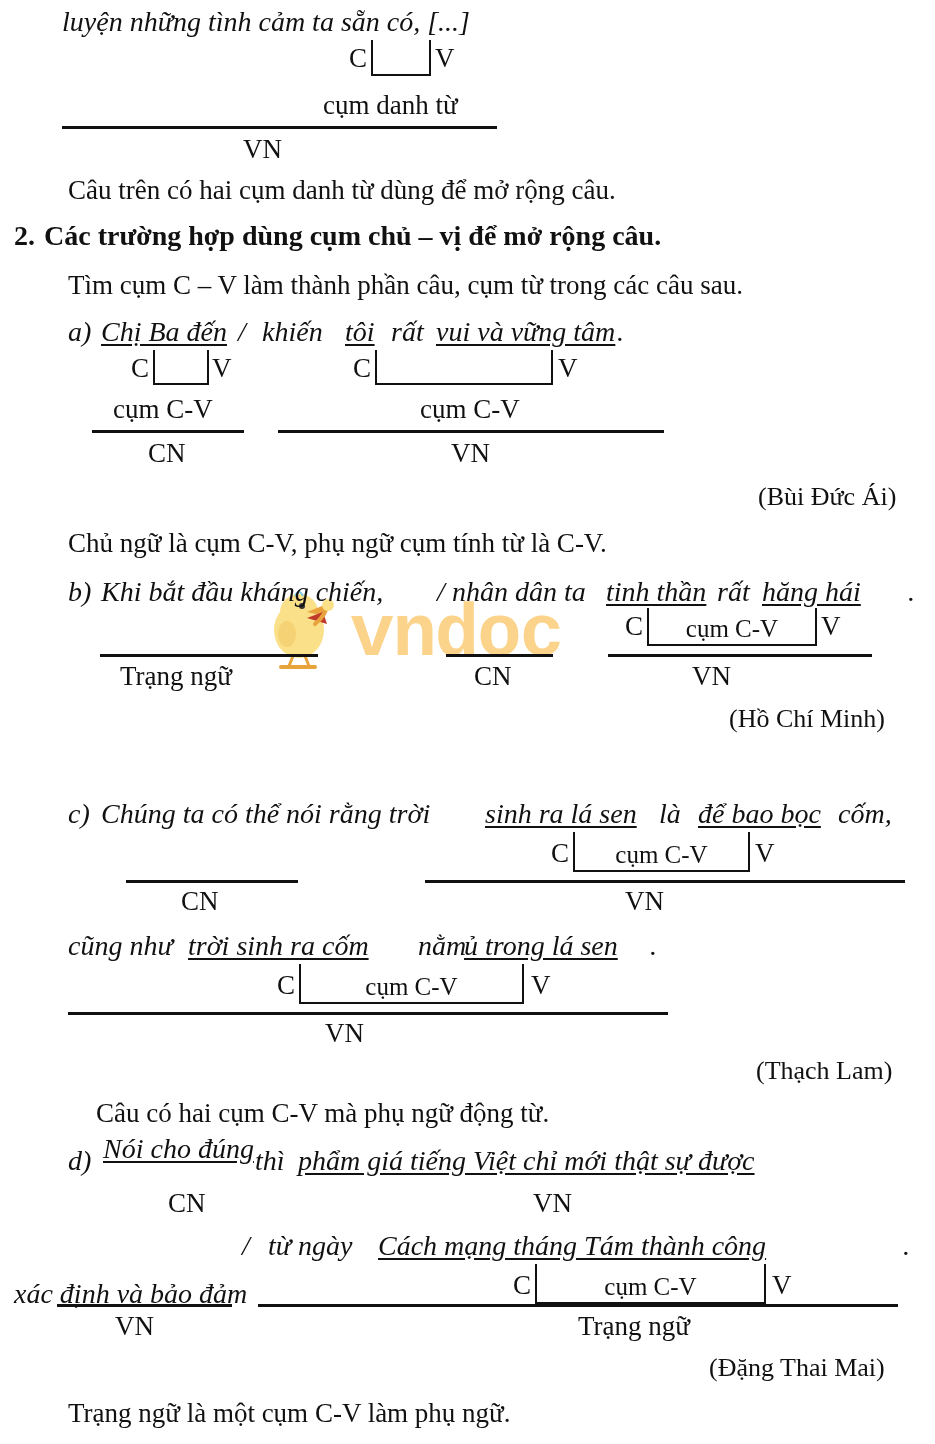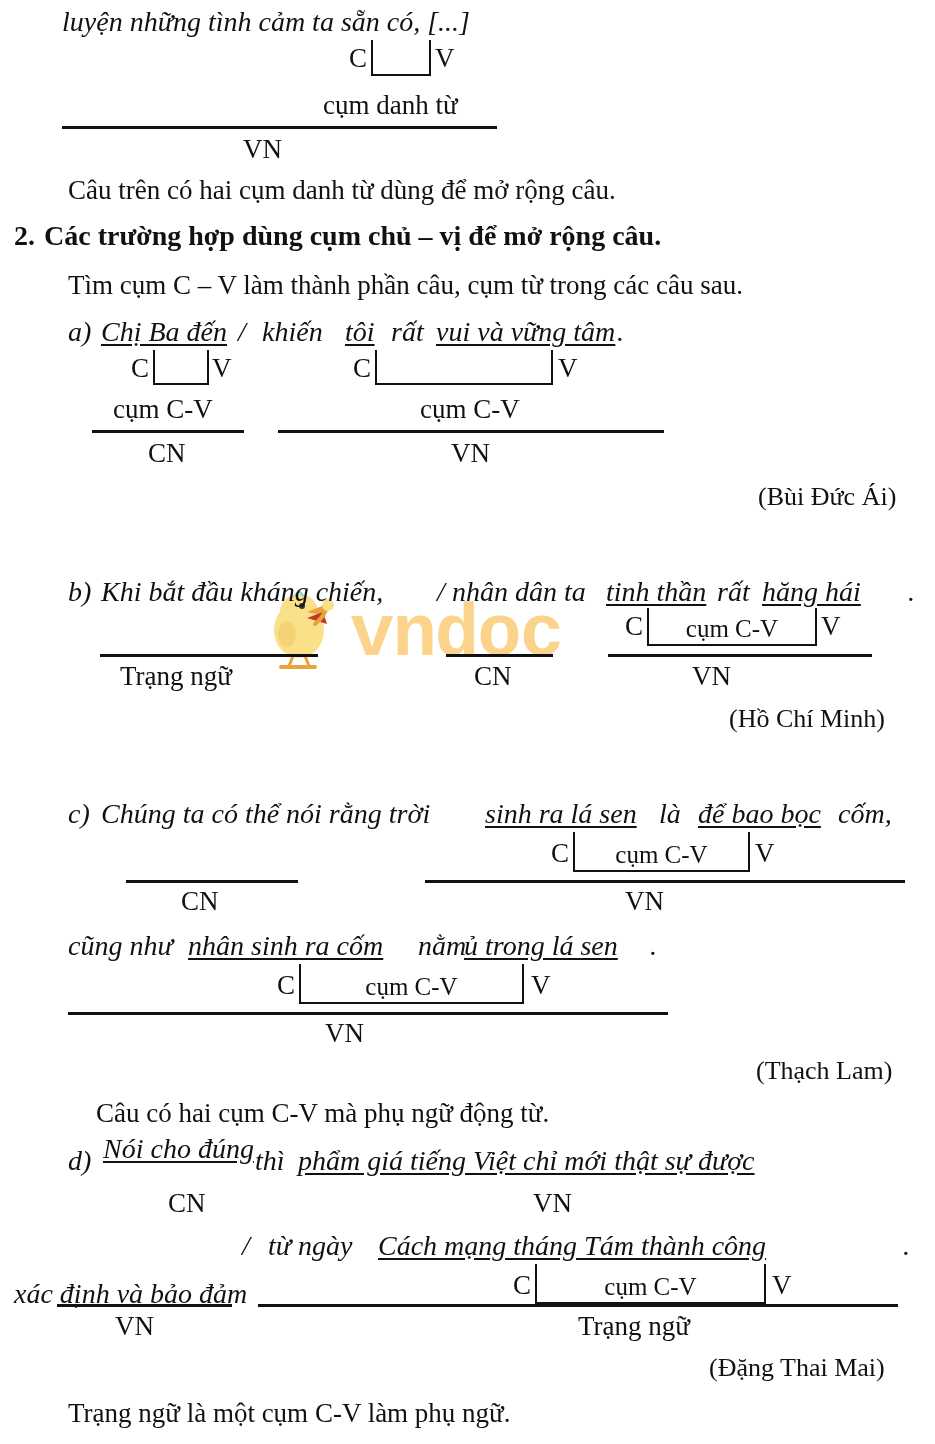--- a/index.html
+++ b/index.html
@@ -138,20 +138,21 @@
   <div class="abs label" style="left:113px; top:396px;">cụm C-V</div>
   <div class="abs label" style="left:420px; top:396px;">cụm C-V</div>
 
   <div class="rule" style="left:92px; top:430px; width:152px;"></div>
   <div class="rule" style="left:278px; top:430px; width:386px;"></div>
 
   <div class="abs label" style="left:148px; top:440px;">CN</div>
   <div class="abs label" style="left:451px; top:440px;">VN</div>
 
   <div class="abs attrib" style="left:758px; top:484px;">(Bùi Đức Ái)</div>
+  <div class="abs body-text" style="left:68px; top:530px;">Chủ ngữ là cụm C-V, phụ ngữ cụm tính từ là C-V.</div>
 
   <div class="abs sent" style="left:68px; top:578px;">b)</div>
   <div class="abs sent" style="left:101px; top:578px;">Khi bắt đầu kháng chiến,</div>
   <div class="abs sent" style="left:437px; top:578px;">/</div>
   <div class="abs sent" style="left:452px; top:578px;">nhân dân ta</div>
   <div class="abs sent ul" style="left:606px; top:578px;">tinh thần</div>
   <div class="abs sent" style="left:717px; top:578px;">rất</div>
   <div class="abs sent ul" style="left:762px; top:578px;">hăng hái</div>
   <div class="abs sent" style="left:908px; top:578px;">.</div>
 
@@ -181,21 +182,21 @@
   <div class="bracket" style="left:573px; top:832px; width:177px; height:40px;"></div>
   <div class="bracket-inner" style="left:573px; top:841px; width:177px;">cụm C-V</div>
   <div class="abs label" style="left:755px; top:840px;">V</div>
 
   <div class="rule" style="left:126px; top:880px; width:172px;"></div>
   <div class="rule" style="left:425px; top:880px; width:480px;"></div>
   <div class="abs label" style="left:181px; top:888px;">CN</div>
   <div class="abs label" style="left:625px; top:888px;">VN</div>
 
   <div class="abs sent" style="left:68px; top:932px;">cũng như</div>
-  <div class="abs sent ul" style="left:188px; top:932px;">nhân sinh ra cốm</div>
+  <div class="abs sent ul" style="left:188px; top:932px;">trời sinh ra cốm</div>
   <div class="abs sent" style="left:418px; top:932px;">nằm</div>
   <div class="abs sent ul" style="left:464px; top:932px;">ủ trong lá sen</div>
   <div class="abs sent" style="left:650px; top:932px;">.</div>
 
   <div class="abs label" style="left:277px; top:972px;">C</div>
   <div class="bracket" style="left:299px; top:964px; width:225px; height:40px;"></div>
   <div class="bracket-inner" style="left:299px; top:973px; width:225px;">cụm C-V</div>
   <div class="abs label" style="left:531px; top:972px;">V</div>
 
   <div class="rule" style="left:68px; top:1012px; width:600px;"></div>

